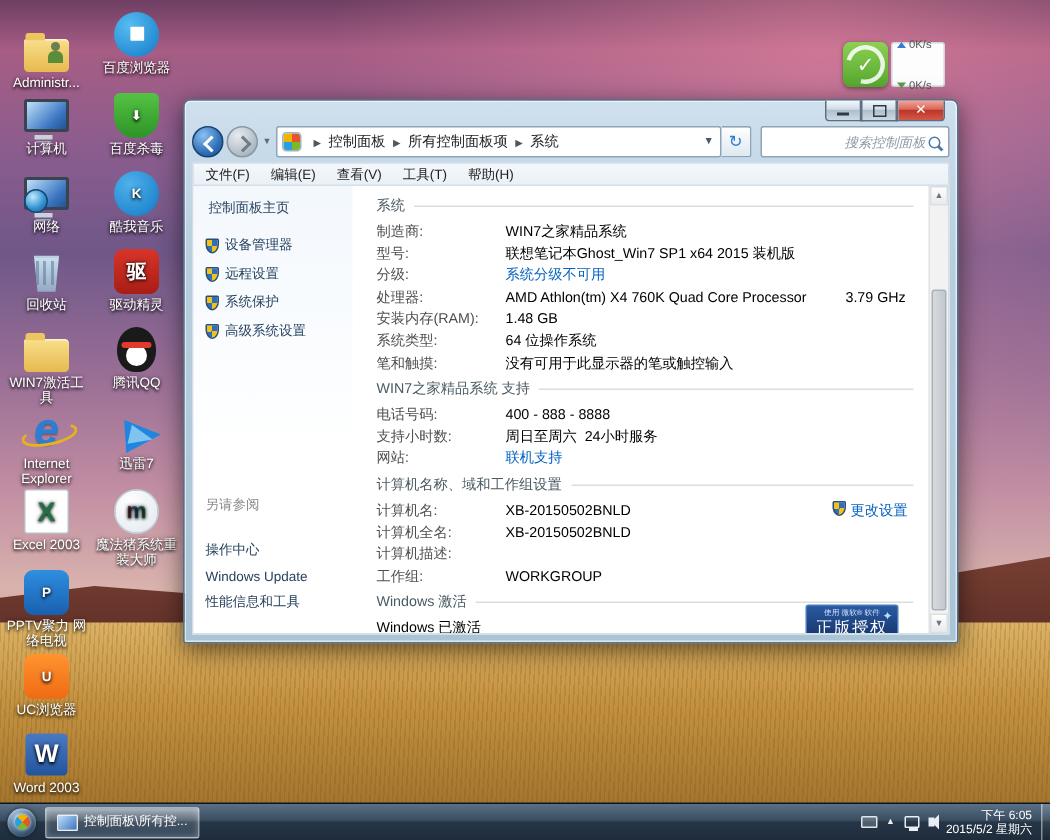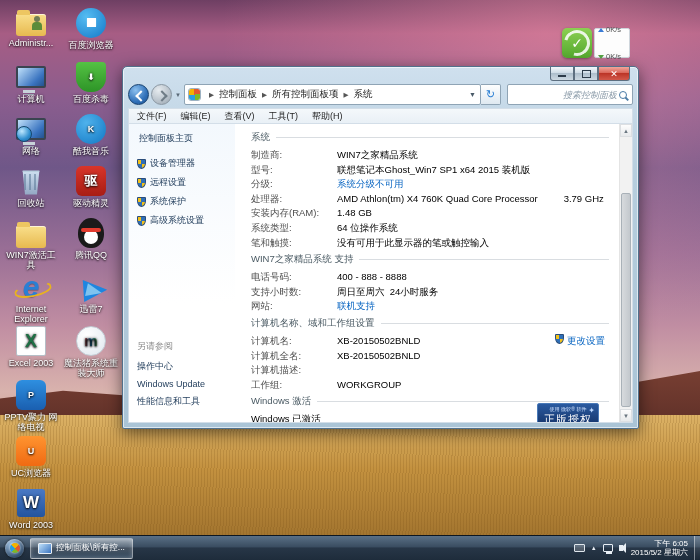--- a/index.html
+++ b/index.html
@@ -88,21 +88,21 @@
   .mag::after{content:"";position:absolute;width:4px;height:1.5px;background:#4a7ba6;transform:rotate(45deg);left:5px;top:6px;}
 
   .menurow{position:absolute;left:5px;right:5px;top:41px;height:15px;background:linear-gradient(180deg,#f4f8fb,#e9f0f6);border:1px solid #d3dee8;border-bottom:none;display:flex;align-items:center;gap:14px;padding-left:8px;font-size:9px;color:#1e1e1e;box-sizing:border-box;}
 
   .wbody{position:absolute;left:5px;right:5px;top:56px;bottom:5px;background:#fff;border:1px solid #d3dee8;box-sizing:border-box;display:flex;overflow:hidden;}
   .sidebar{width:106px;flex:none;background:linear-gradient(180deg,#f3f8fd,#ffffff 60%);padding:6px 0 8px 8px;box-sizing:border-box;display:flex;flex-direction:column;font-size:9px;}
   .sb-home{color:#26415f;margin:2px 0 12px 2px;}
   .sb-task{display:flex;align-items:center;gap:4px;color:#26415f;margin:0 0 6px 0;}
   .shield{width:9px;height:10px;flex:none;background:conic-gradient(#2f6fb8 0 25%,#f3c21a 0 50%,#2f6fb8 0 75%,#f3c21a 0);border:1px solid #2a4d7a;border-radius:1px 1px 50% 50%/1px 1px 60% 60%;box-sizing:border-box;}
   .sb-bottom{margin-top:auto;}
-  .sb-seealso{color:#8a8a8a;margin-bottom:7px;}
+  .sb-seealso{color:#8a8a8a;margin-bottom:17px;}
   .sb-link{color:#26415f;margin-bottom:6px;}
 
   .main{flex:1;padding:4px 10px 0 16px;box-sizing:border-box;font-size:9.5px;overflow:hidden;position:relative;}
   .sect-h{display:flex;align-items:center;gap:6px;color:#4a5a63;margin:3px 0 4px 0;font-size:9.5px;}
   .sect-h .line{flex:1;height:1px;background:#d9dde1;}
   .crow{display:flex;line-height:14.6px;}
   .cl{width:86px;flex:none;color:#4f4f4f;}
   .cv{color:#000;white-space:pre-wrap;}
   .cv.link{color:#0563c1;}
   .clock{margin-left:26px;color:#000;}
@@ -138,21 +138,21 @@
 </style>
 </head>
 <body>
 
 <div class="screen">
   <div class="wallpaper">
     <div class="mountains"></div>
     <div class="grass"></div>
   </div>
 
-  <div class="icell" style="left:2px;top:4px">
+  <div class="icell" style="left:2px;top:16px">
     <div class="ic">
         <div class="folder">
           <div class="person"></div>
         </div>
       </div>
     <div>Administr...</div>
   </div>
   <div class="icell" style="left:2px;top:60px">
     <div class="ic">
         <div class="monitor"></div>

